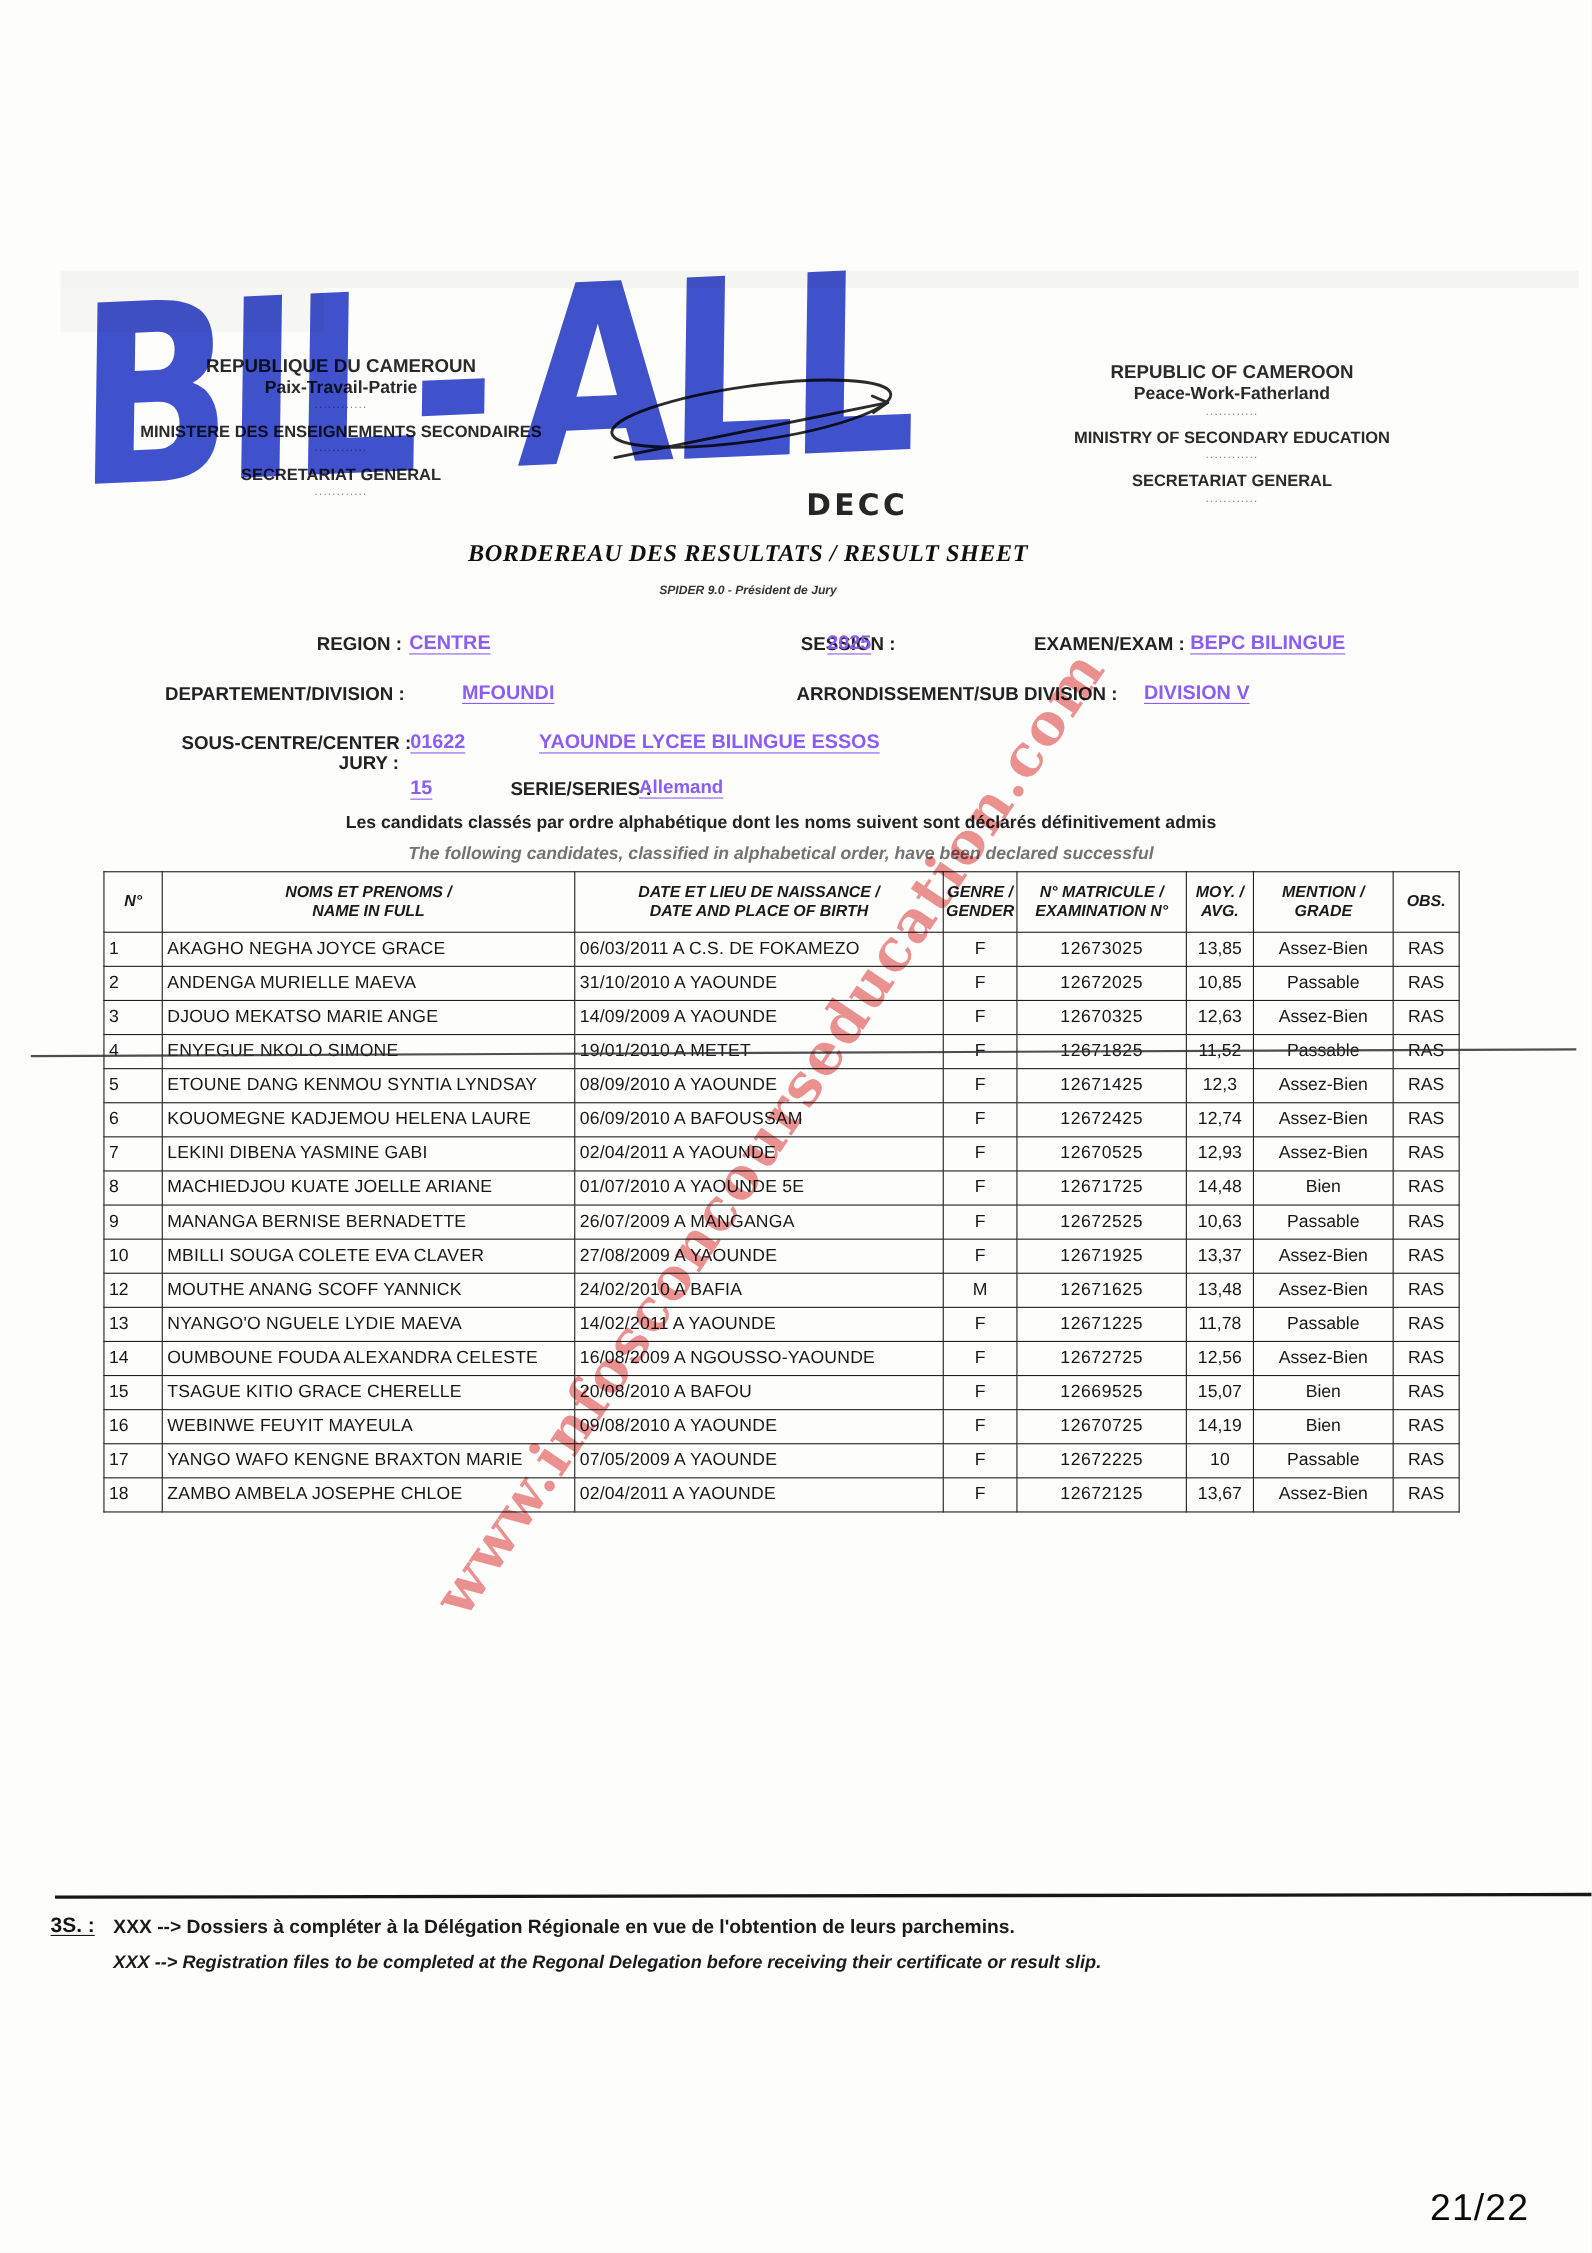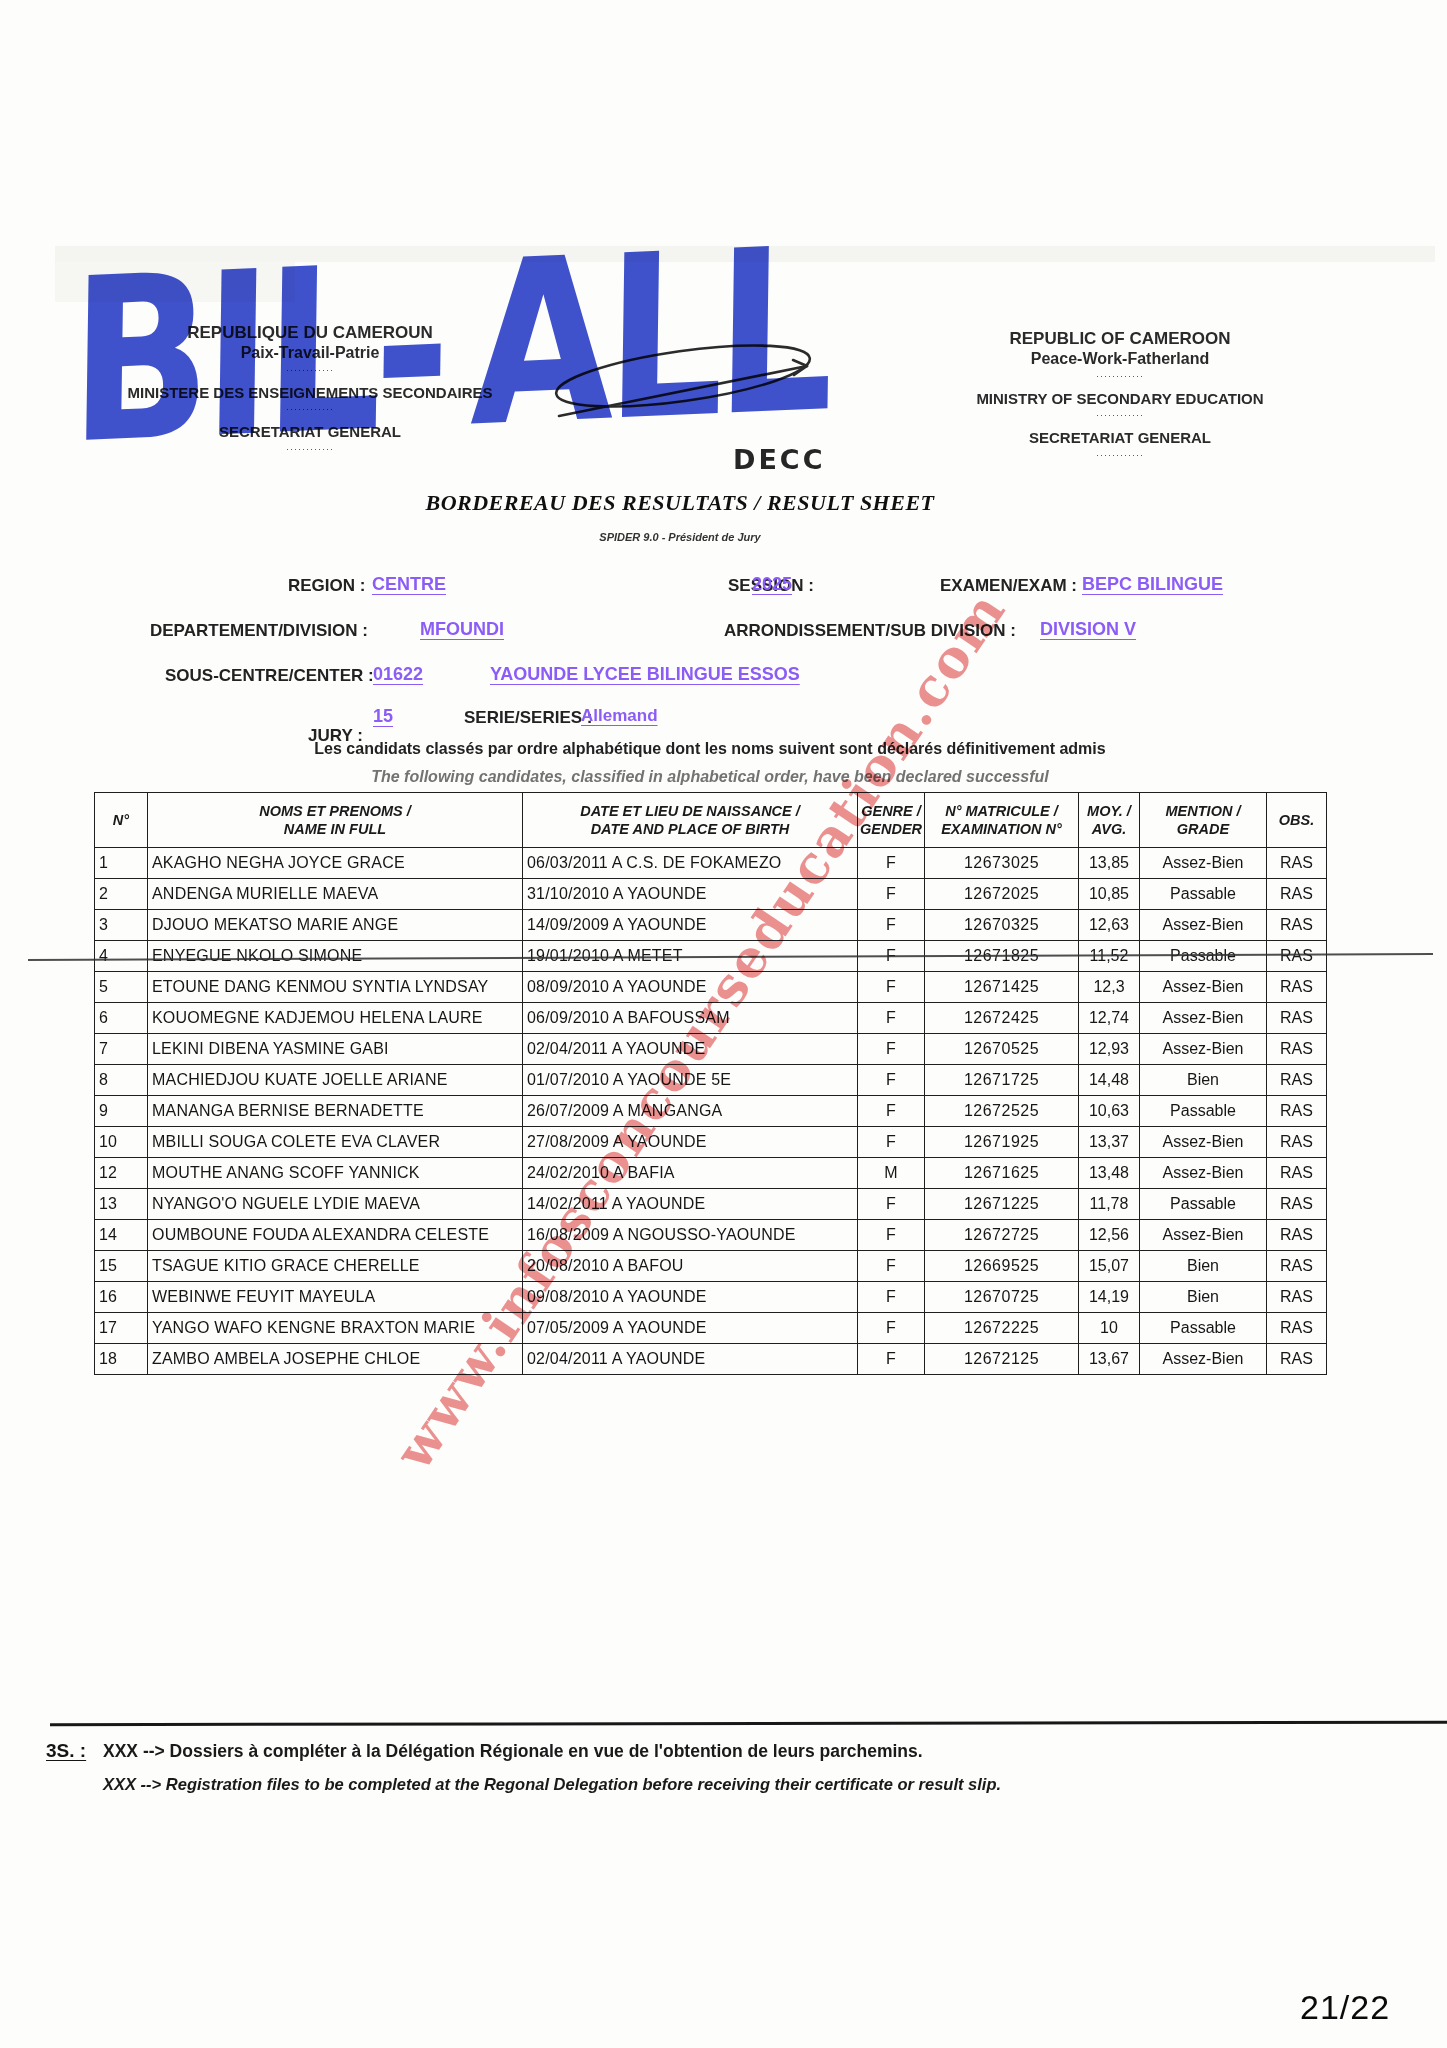--- a/index.html
+++ b/index.html
@@ -105,21 +105,21 @@
 
   <span class="abs lbl" style="left:150px;top:621px;">DEPARTEMENT/DIVISION :</span>
   <span class="abs val" style="left:420px;top:619px;">MFOUNDI</span>
   <span class="abs lbl" style="left:724px;top:621px;text-align:right;">ARRONDISSEMENT/SUB DIVISION :</span>
   <span class="abs val" style="left:1040px;top:619px;">DIVISION V</span>
 
   <span class="abs lbl" style="left:165px;top:666px;">SOUS-CENTRE/CENTER :</span>
   <span class="abs val" style="left:373px;top:664px;">01622</span>
   <span class="abs val" style="left:490px;top:664px;">YAOUNDE LYCEE BILINGUE ESSOS</span>
 
-  <span class="abs lbl" style="left:308px;top:726px;">JURY :</span>
+  <span class="abs lbl" style="left:308px;top:684px;">JURY :</span>
   <span class="abs val" style="left:373px;top:706px;">15</span>
   <span class="abs lbl" style="left:464px;top:708px;">SERIE/SERIES :</span>
   <span class="abs val" style="left:581px;top:706px;font-size:17px;">Allemand</span>
 
   <div class="abs notice-fr">Les candidats classés par ordre alphabétique dont les noms suivent sont déclarés définitivement admis</div>
   <div class="abs notice-en">The following candidates, classified in alphabetical order, have been declared successful</div>
 
   <table class="res">
     <colgroup>
       <col style="width:53px">

